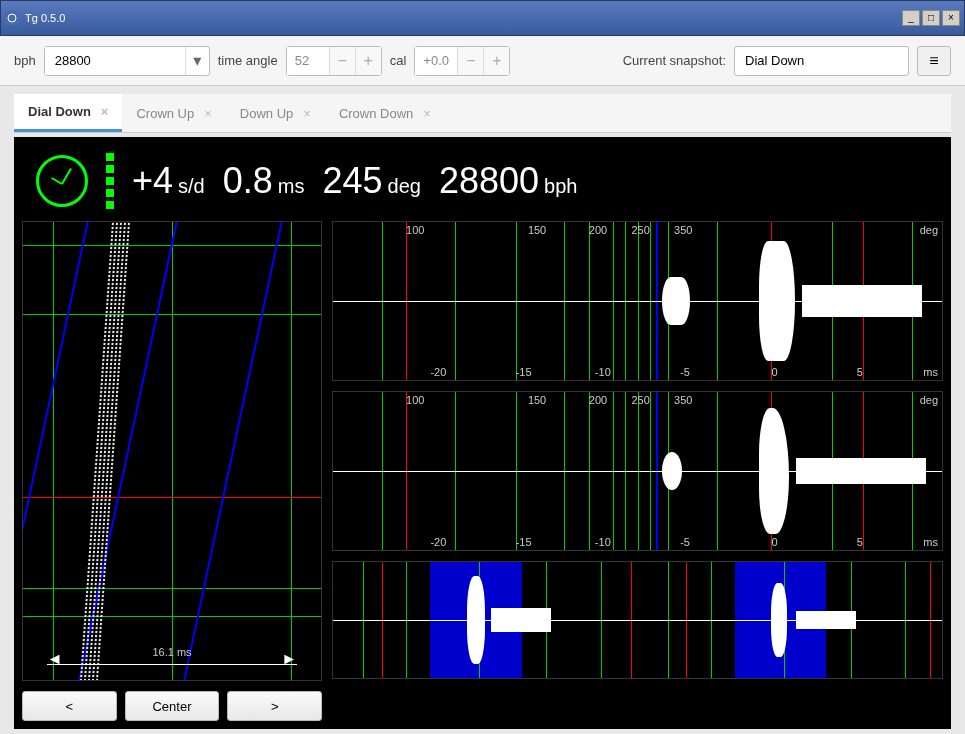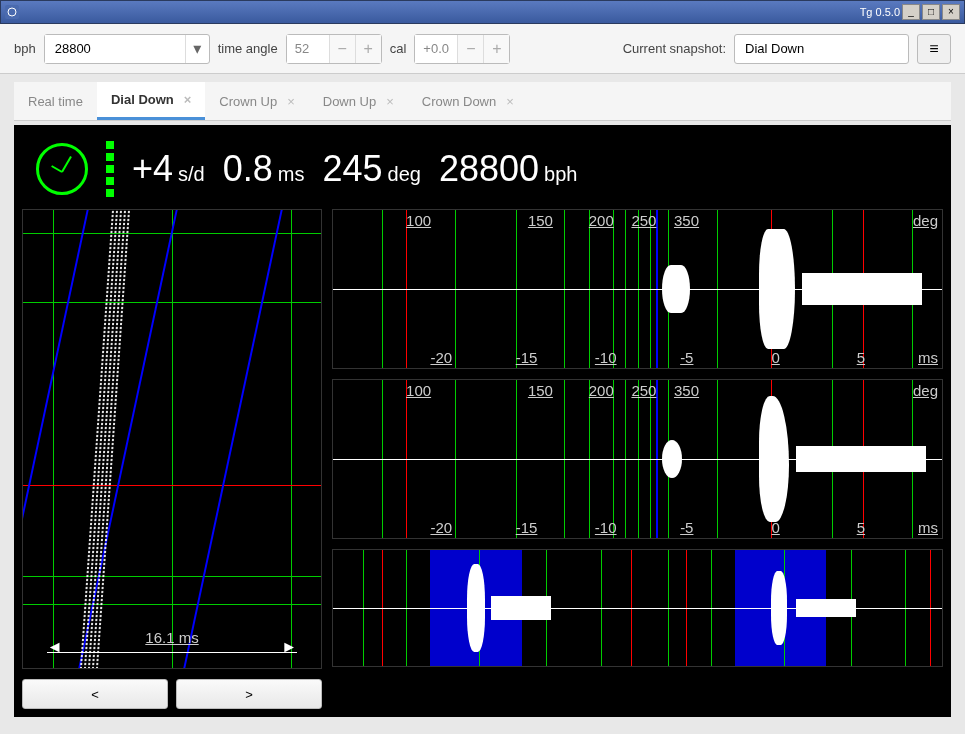--- a/index.html
+++ b/index.html
@@ -1,18 +1,18 @@
 <!DOCTYPE html>
 <html><head>
 <meta charset="utf-8">
 <style>
 * { box-sizing: border-box; margin: 0; padding: 0; font-family: Arial, sans-serif; }
 body { background: #e8e8e8; width: 965px; height: 734px; overflow: hidden; }
 
-.titlebar { height: 24px; background: linear-gradient(#5a7ac0, #3a5a9e); display: flex; align-items: center; padding: 0 4px; color: white; font-size: 11px; border: 1px solid #2a3a5e; text-align: right; }
+.titlebar { height: 36px; background: linear-gradient(#5a7ac0, #3a5a9e); display: flex; align-items: center; padding: 0 4px; color: white; font-size: 11px; border: 1px solid #2a3a5e; }
 .titlebar .icon { width: 14px; height: 14px; background: #4a6aae; border-radius: 2px; margin-right: 6px; display: flex; align-items: center; justify-content: center; }
 .titlebar .title { flex: 1; }
 .titlebar .winbtn { width: 18px; height: 16px; background: #d4d0c8; border: 1px solid #888; margin-left: 2px; color: black; display: flex; align-items: center; justify-content: center; font-size: 10px; line-height: 1; }
 
 .toolbar { height: 50px; background: #f5f5f5; display: flex; align-items: center; padding: 8px 14px; gap: 8px; border-bottom: 1px solid #ccc; }
 .toolbar label { font-size: 13px; color: #444; }
 .combo { display: flex; align-items: center; border: 1px solid #bbb; border-radius: 3px; background: white; height: 30px; }
 .combo input { border: none; padding: 0 10px; font-size: 13px; width: 140px; outline: none; height: 28px; }
 .combo .arrow { width: 24px; text-align: center; border-left: 1px solid #ddd; color: #666; height: 28px; line-height: 28px; }
 .spin { display: flex; align-items: center; border: 1px solid #bbb; border-radius: 3px; background: white; height: 30px; }
@@ -52,21 +52,21 @@
 .navbtns { display: flex; gap: 8px; margin-top: 10px; }
 .navbtns button { flex: 1; height: 30px; border: 1px solid #bbb; border-radius: 3px; background: linear-gradient(#fafafa,#e8e8e8); font-size: 13px; cursor: pointer; }
 
 .gline { position:absolute; background:#0c0; }
 .gline.h { left:0; right:0; height:1px; }
 .gline.v { top:0; bottom:0; width:1px; }
 .rline { position:absolute; background:#f00; }
 .rline.h { left:0; right:0; height:1px; }
 .rline.v { top:0; bottom:0; width:1px; }
 .bline { position:absolute; background:#00f; top:0; bottom:0; width:2px; }
-.lbl { position:absolute; color:#ccc; font-size:15px;text-decoration:underline; }
+.lbl { position:absolute; color:#ccc; font-size:11px; }
 
 .wavepath { position:absolute; top:50%; left:0; right:0; height:1px; background:white; }
 .wavepk { position:absolute; background:white; }
 
 .bluerect { position:absolute; background:#0000cc; top:0; bottom:0; }
 </style>
 </head>
 <body>
 
 <div class="titlebar">
@@ -100,23 +100,20 @@
     <button>+</button>
   </div>
   <div style="flex:1"></div>
   <label>Current snapshot:</label>
   <input class="snapshot" value="Dial Down" style="">
   <button class="hamburger">≡</button>
 </div>
 
 <div class="content">
   <div class="tabs">
-    <div class="tab">
-        <span>Real time</span>
-      </div>
     <div class="tab active">
         <span>Dial Down</span>
         <span class="close">×</span>
       </div>
     <div class="tab">
         <span>Crown Up</span>
         <span class="close">×</span>
       </div>
     <div class="tab">
         <span>Down Up</span>
@@ -174,20 +171,21 @@
           <div style="position:absolute;left:24%;top:0;bottom:0;width:20px;transform:skewX(-4deg);">
             <div style="position:absolute;inset:0;background:radial-gradient(white 1px, transparent 1px);background-size:4px 4px;opacity:0.9;"></div>
           </div>
           <div class="lbl" style="bottom:22px;left:50%;transform:translateX(-50%)">16.1 ms</div>
           <div style="position:absolute;bottom:15px;left:8%;right:8%;height:1px;background:white;"></div>
           <div style="position:absolute;bottom:12px;left:8%;color:white;">◄</div>
           <div style="position:absolute;bottom:12px;right:8%;color:white;">►</div>
         </div>
         <div class="navbtns">
           <button>&lt;</button>
+          <button>Center</button>
           <button>&gt;</button>
         </div>
       </div>
 
       <div class="right">
         <div class="graph wave">
           <div class="gline v" style="left:8%"></div>
             <div class="gline v" style="left:20%"></div>
           <div class="gline v" style="left:30%"></div>
             <div class="gline v" style="left:38%"></div>

